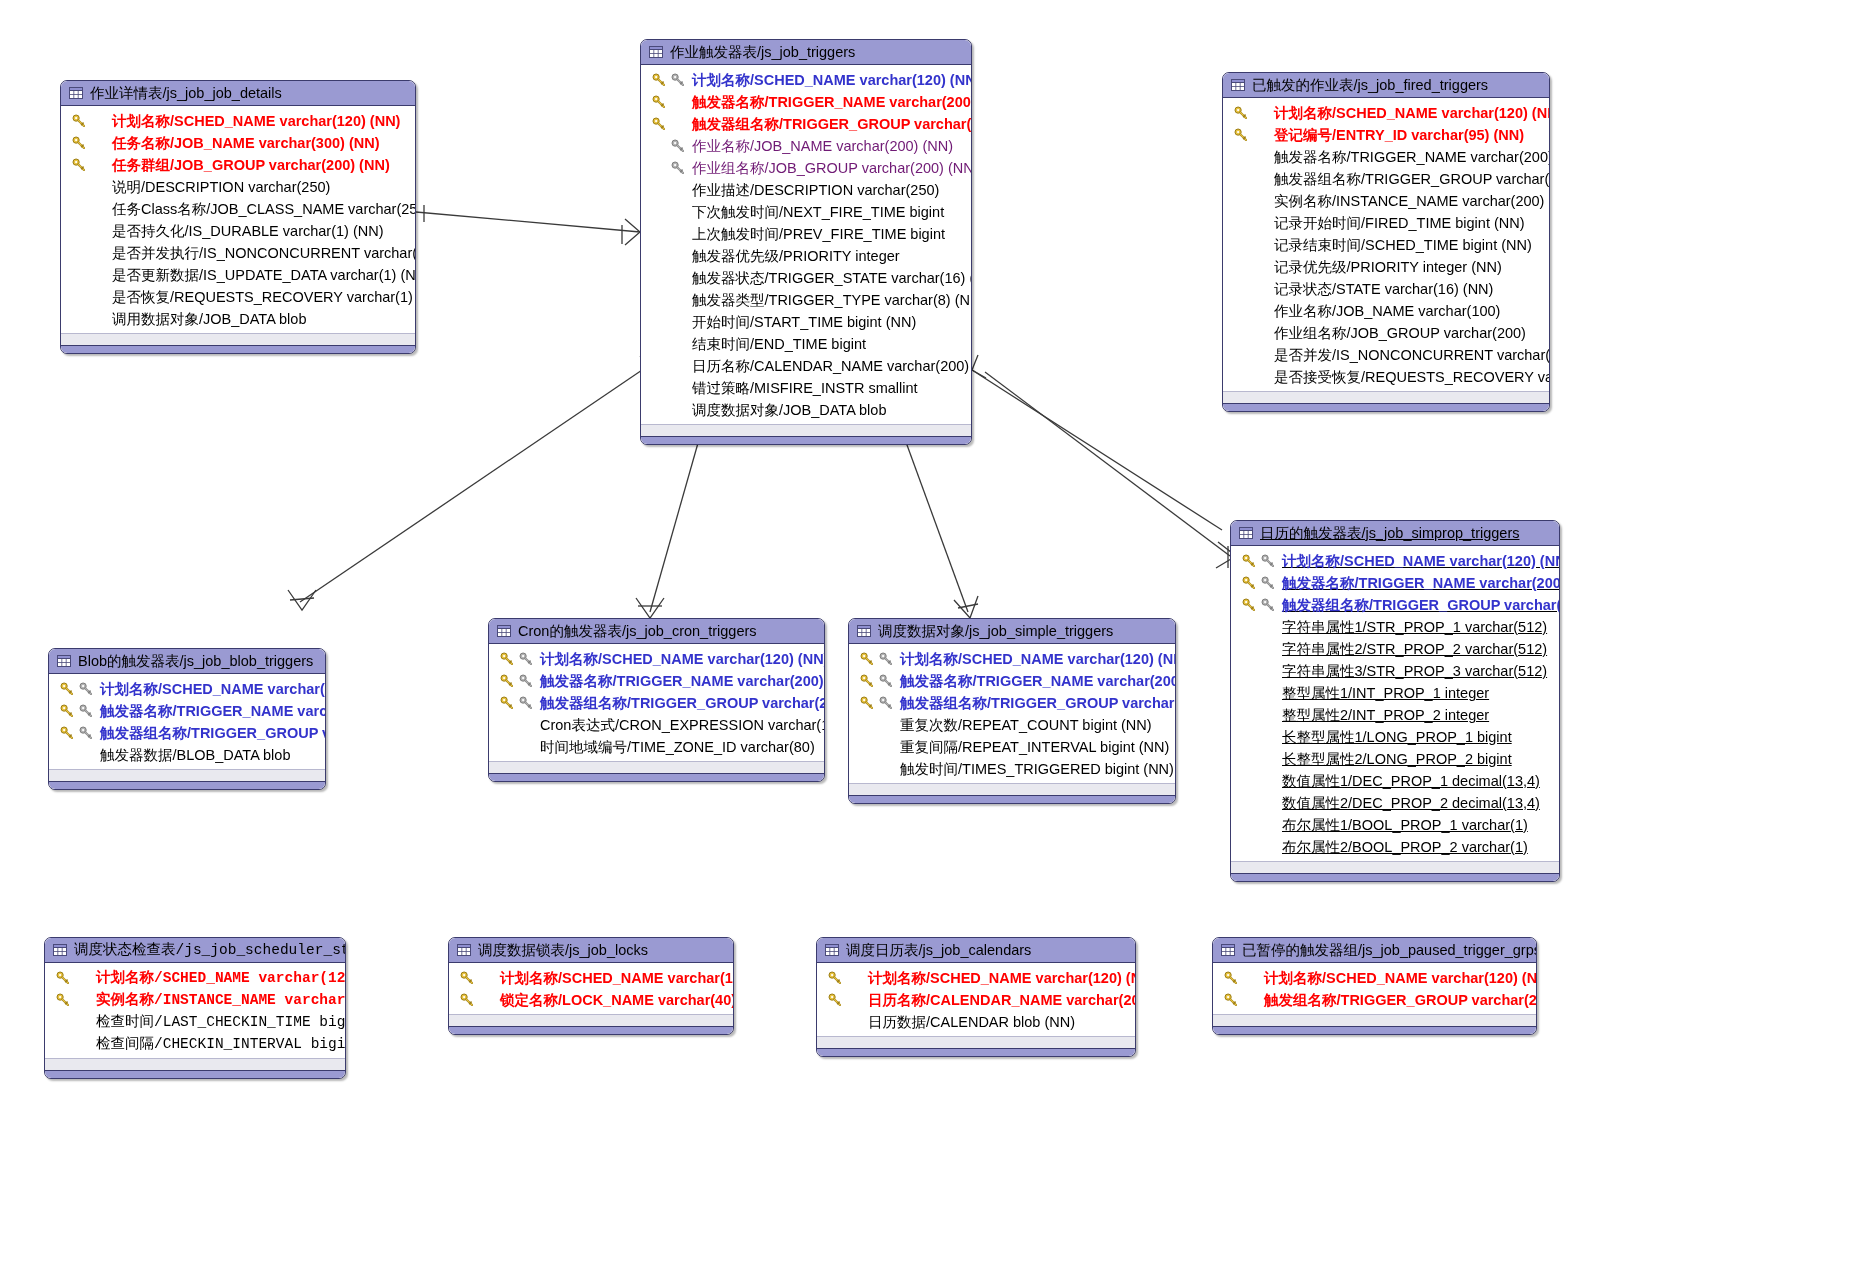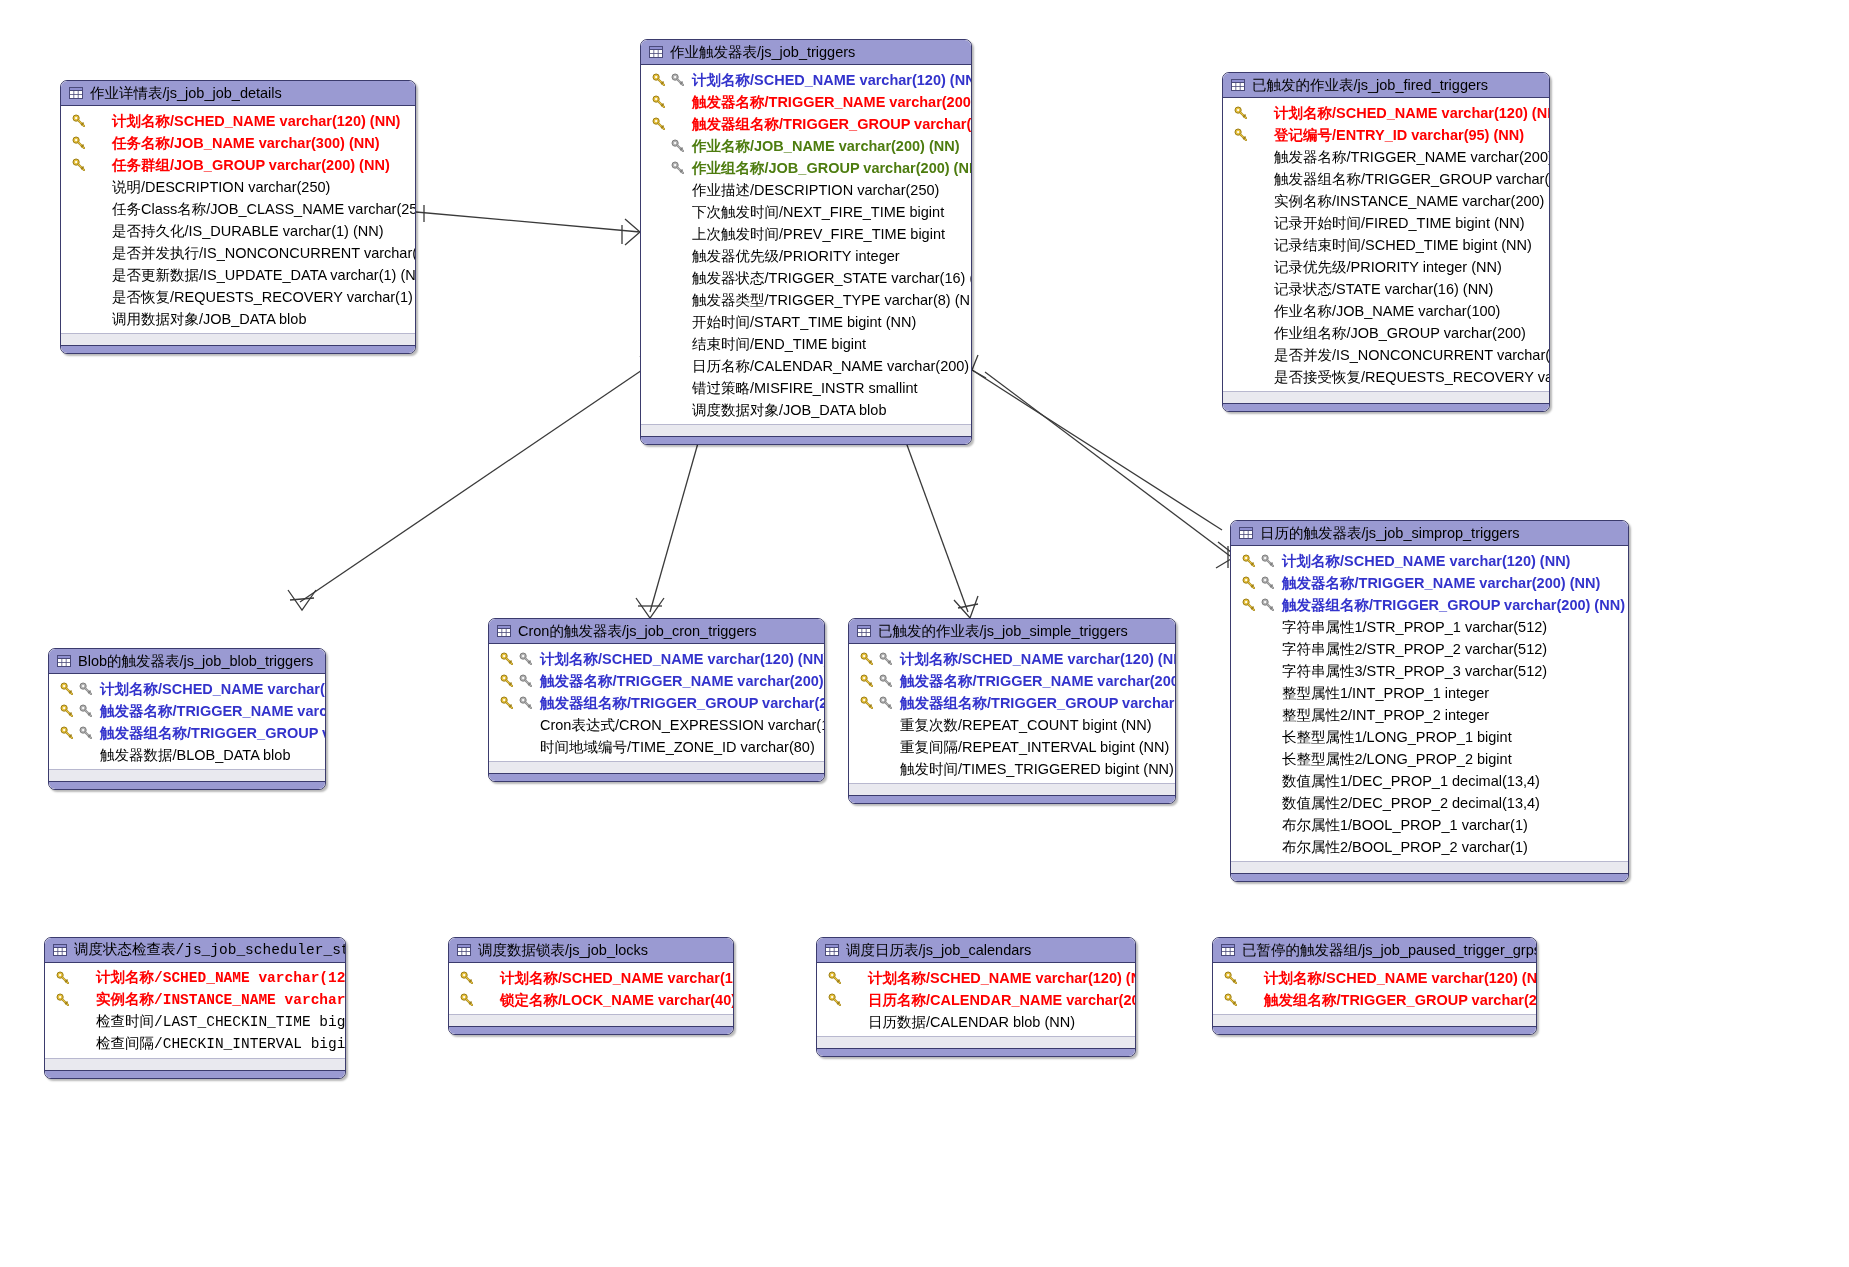--- a/index.html
+++ b/index.html
@@ -76,21 +76,21 @@
     justify-content: center;
   }
   .keyslot svg { display:block; }
   .field-label {
     font-size: 14.5px;
     margin-left: 5px;
     line-height: 1;
   }
   .c-red   { color: #ff0000; font-weight: bold; }
   .c-blue  { color: #3333cc; font-weight: bold; }
-  .c-green { color: #4d7c0f; font-weight: bold; }
+  .c-green { color: #701a75; font-weight: normal; }
   .c-black { color: #000000; font-weight: normal; }
   .entity-footer {
     height: 11px;
     background: #e9e9ef;
     border-top: 1px solid #b8b8cf;
   }
   .entity-foot2 {
     height: 7px;
     background: #9a9ad2;
     border-top: 1px solid #3b3b6d;
@@ -459,21 +459,21 @@
           </div>
           <div class="field-row">
             <span class="keyslot"></span>
             <span class="keyslot"></span>
             <span class="field-label c-black">是否接受恢复/REQUESTS_RECOVERY varchar(1)</span>
           </div>
         </div>
         <div class="entity-footer"></div>
         <div class="entity-foot2"></div>
       </div>
-      <div class="entity" style="left: 1230px; top: 520px; width: 399px;">
+      <div class="entity" style="left: 1230px; top: 520px; width: 330px; text-decoration: underline;">
         <div class="entity-header">
           <svg class="tbl-icon" viewBox="0 0 14 12">
             <rect x="0.5" y="0.5" width="13" height="11" fill="#ffffff" stroke="#4a4a7a"></rect>
             <rect x="0.5" y="0.5" width="13" height="3" fill="#8f8fd0" stroke="#4a4a7a"></rect>
             <line x1="4.8" y1="3.5" x2="4.8" y2="11.5" stroke="#4a4a7a" stroke-width="0.8"></line>
             <line x1="9.2" y1="3.5" x2="9.2" y2="11.5" stroke="#4a4a7a" stroke-width="0.8"></line>
             <line x1="0.5" y1="7.5" x2="13.5" y2="7.5" stroke="#4a4a7a" stroke-width="0.8"></line>
           </svg>
           <span class="entity-title">日历的触发器表/js_job_simprop_triggers</span>
         </div>
@@ -775,21 +775,21 @@
       </div>
       <div class="entity" style="left: 848px; top: 618px; width: 328px;">
         <div class="entity-header">
           <svg class="tbl-icon" viewBox="0 0 14 12">
             <rect x="0.5" y="0.5" width="13" height="11" fill="#ffffff" stroke="#4a4a7a"></rect>
             <rect x="0.5" y="0.5" width="13" height="3" fill="#8f8fd0" stroke="#4a4a7a"></rect>
             <line x1="4.8" y1="3.5" x2="4.8" y2="11.5" stroke="#4a4a7a" stroke-width="0.8"></line>
             <line x1="9.2" y1="3.5" x2="9.2" y2="11.5" stroke="#4a4a7a" stroke-width="0.8"></line>
             <line x1="0.5" y1="7.5" x2="13.5" y2="7.5" stroke="#4a4a7a" stroke-width="0.8"></line>
           </svg>
-          <span class="entity-title">已触发的作业表/js_job_simple_triggers</span>
+          <span class="entity-title">调度数据对象/js_job_simple_triggers</span>
         </div>
         <div class="entity-body">
           <div class="field-row">
             <span class="keyslot">
               <svg width="14" height="14" viewBox="0 0 14 14">
                 <circle cx="4.1" cy="4.1" r="3.1" fill="#e8c341" stroke="#9c7d12" stroke-width="1"></circle>
                 <circle cx="4.1" cy="4.1" r="1.1" fill="#ffffff"></circle>
                 <path d="M6.2 6.2 L12 12" stroke="#9c7d12" stroke-width="2.1" stroke-linecap="round"></path>
                 <path d="M6.2 6.2 L12 12" stroke="#e8c341" stroke-width="1.1" stroke-linecap="round"></path>
                 <path d="M9.6 10.6 L11.1 9.1" stroke="#9c7d12" stroke-width="1.6" stroke-linecap="round"></path>

